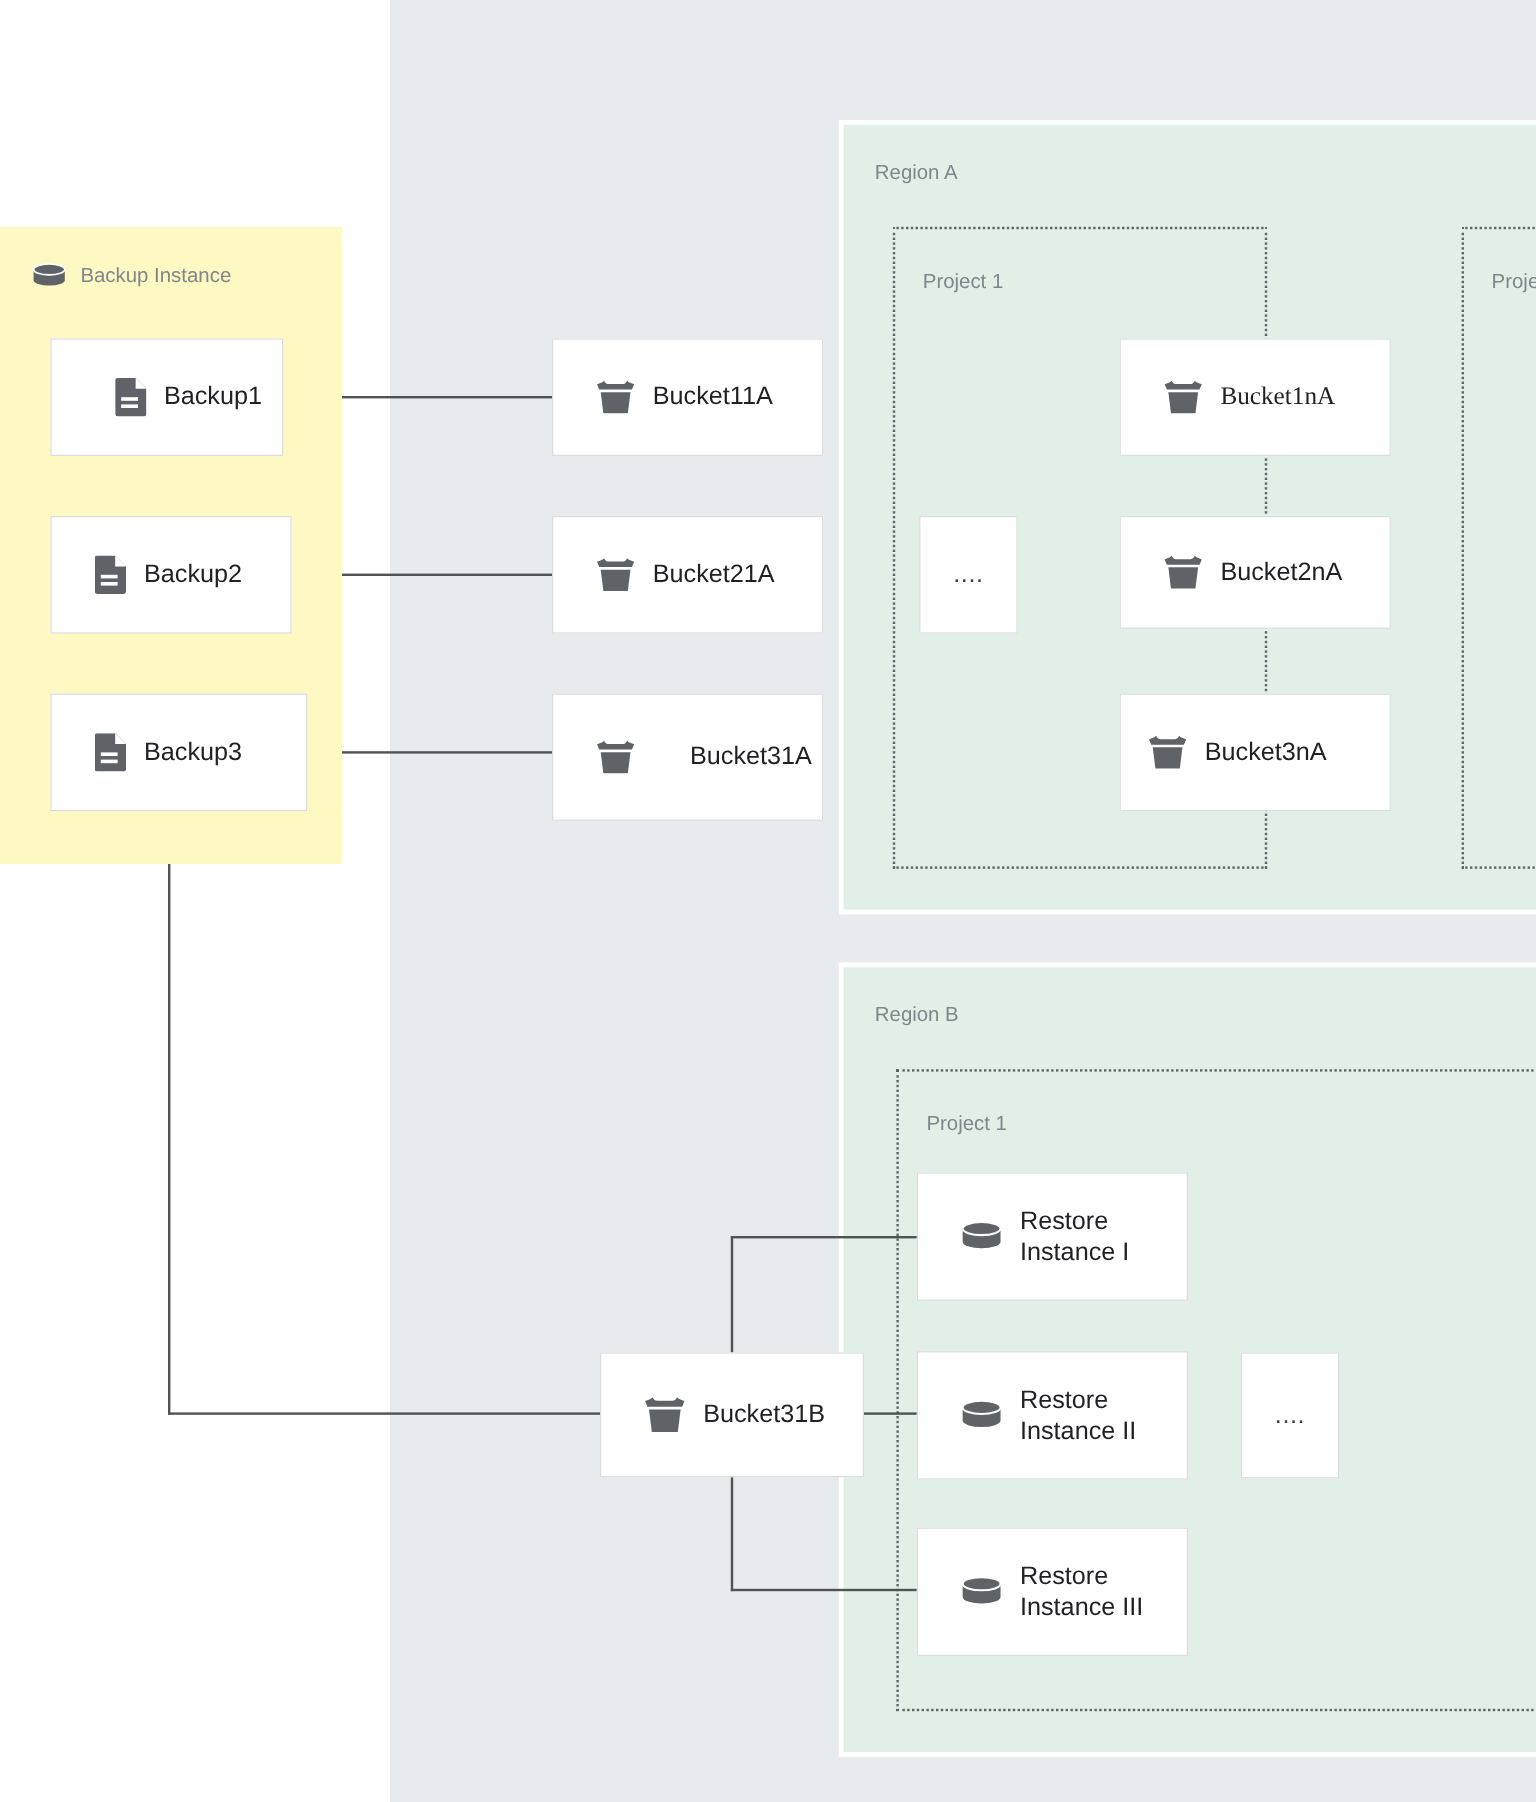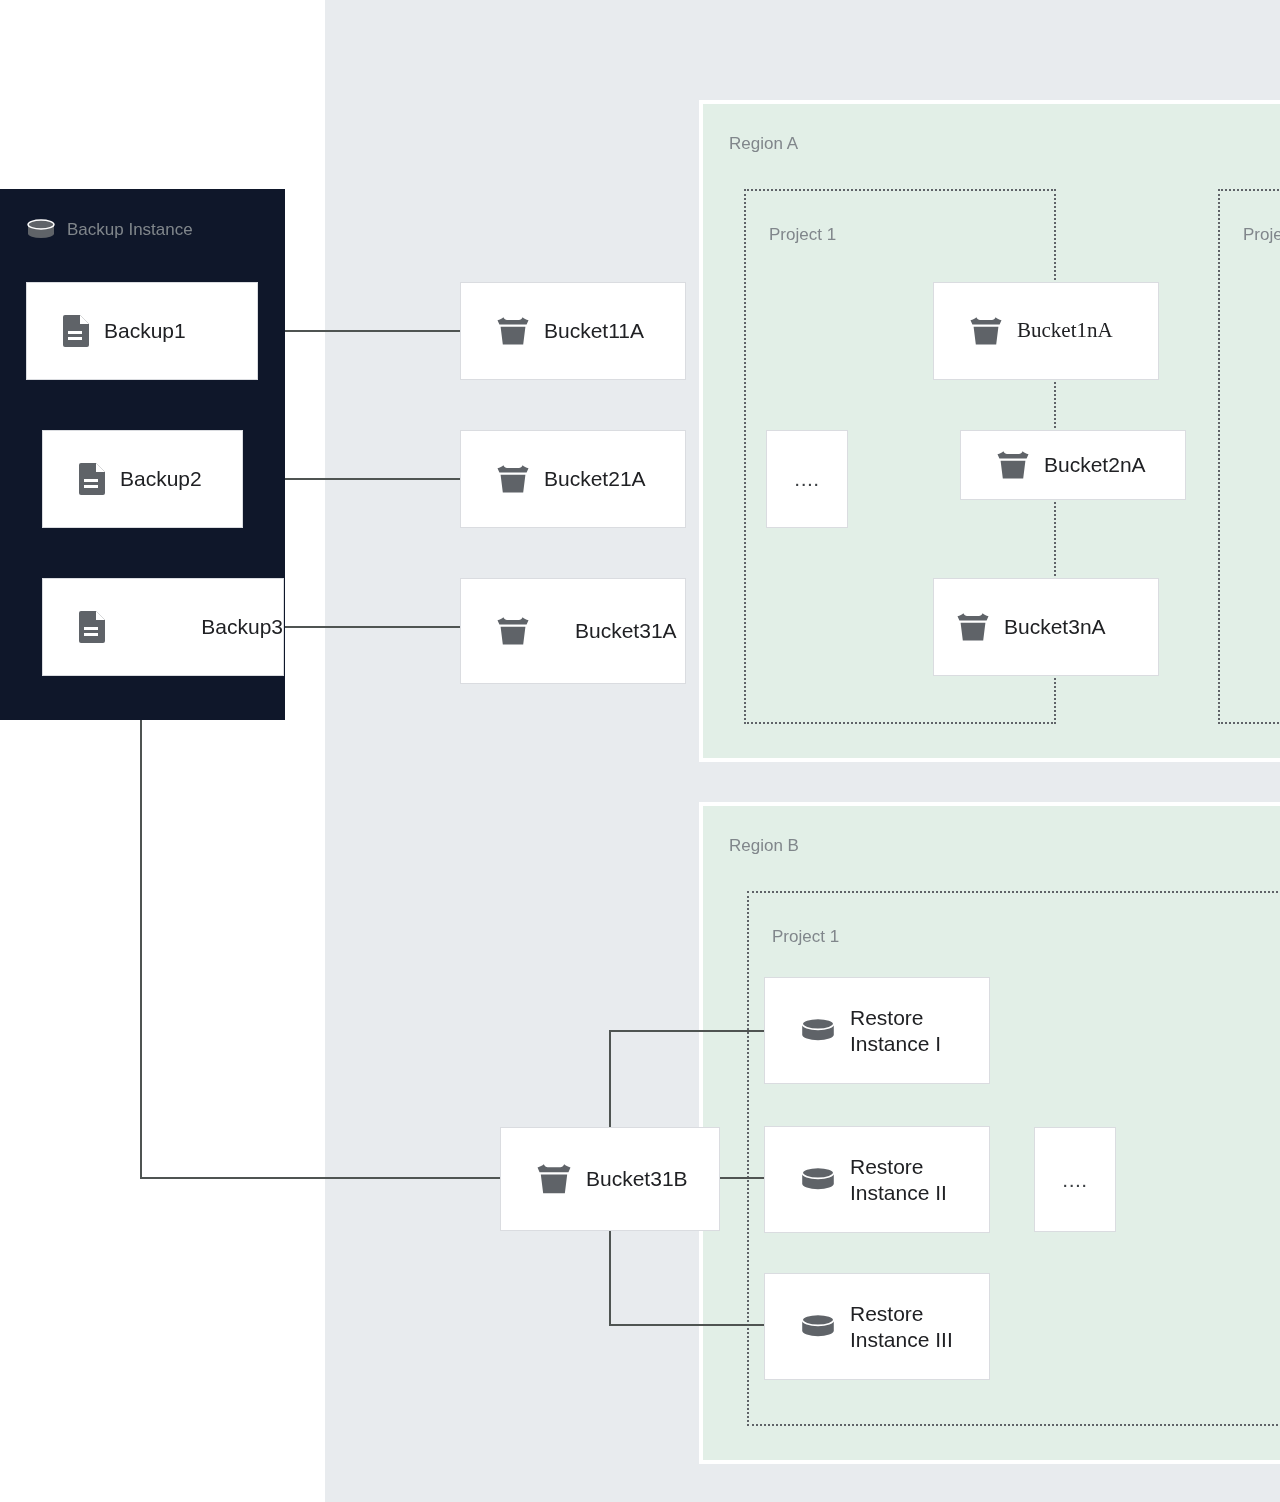--- a/index.html
+++ b/index.html
@@ -77,21 +77,21 @@
     font-size: 17px;
     color: #80868b;
   }
 
   .yellow-panel {
     position: absolute;
     left: 0px;
     top: 189px;
     width: 285px;
     height: 531px;
-    background: #0f172a;
+    background: #fef9c3;
   }
   .bi-header {
     position: absolute;
     left: 27px;
     top: 30px;
     display: flex;
     align-items: center;
     gap: 12px;
   }
   .bi-header-label {
@@ -182,21 +182,21 @@
       <span>
         <svg class="icon" width="28" height="22" viewBox="0 0 28 22">
           <ellipse cx="14" cy="5.5" rx="13" ry="4.5" fill="#5f6368"></ellipse>
           <path d="M1 5.5 v9 a13 4.5 0 0 0 26 0 v-9 z" fill="#5f6368"></path>
           <ellipse cx="14" cy="5.5" rx="13" ry="4.5" fill="none" stroke="#ffffff" stroke-width="1.4"></ellipse>
         </svg>
       </span>
       <span class="bi-header-label">Backup Instance</span>
     </div>
 
-    <div class="node icon-left" style="left:26px; top:93px; width:232px; height:98px;">
+    <div class="node icon-left" style="left:42px; top:93px; width:194px; height:98px;justify-content:center;">
       <span>
         <svg class="icon" width="26" height="32" viewBox="0 0 26 32">
           <path d="M2 0 h15 l9 9 v21 a2 2 0 0 1-2 2 H2 a2 2 0 0 1-2-2 V2 a2 2 0 0 1 2-2 z" fill="#5f6368"></path>
           <path d="M17 0 l9 9 h-9 z" fill="#ffffff"></path>
           <rect x="5" y="16" width="14" height="3" fill="#ffffff"></rect>
           <rect x="5" y="22" width="14" height="3" fill="#ffffff"></rect>
         </svg>
       </span>
       <span class="label">Backup1</span>
     </div>
@@ -206,21 +206,21 @@
         <svg class="icon" width="26" height="32" viewBox="0 0 26 32">
           <path d="M2 0 h15 l9 9 v21 a2 2 0 0 1-2 2 H2 a2 2 0 0 1-2-2 V2 a2 2 0 0 1 2-2 z" fill="#5f6368"></path>
           <path d="M17 0 l9 9 h-9 z" fill="#ffffff"></path>
           <rect x="5" y="16" width="14" height="3" fill="#ffffff"></rect>
           <rect x="5" y="22" width="14" height="3" fill="#ffffff"></rect>
         </svg>
       </span>
       <span class="label">Backup2</span>
     </div>
 
-    <div class="node icon-left" style="left:42px; top:389px; width:242px; height:98px;justify-content:space-between;">
+    <div class="node icon-left" style="left:42px; top:389px; width:214px; height:98px;">
       <span>
         <svg class="icon" width="26" height="32" viewBox="0 0 26 32">
           <path d="M2 0 h15 l9 9 v21 a2 2 0 0 1-2 2 H2 a2 2 0 0 1-2-2 V2 a2 2 0 0 1 2-2 z" fill="#5f6368"></path>
           <path d="M17 0 l9 9 h-9 z" fill="#ffffff"></path>
           <rect x="5" y="16" width="14" height="3" fill="#ffffff"></rect>
           <rect x="5" y="22" width="14" height="3" fill="#ffffff"></rect>
         </svg>
       </span>
       <span class="label">Backup3</span>
     </div>
@@ -263,21 +263,21 @@
   <div class="node icon-left" style="left:933px; top:282px; width:226px; height:98px;font-family:Liberation Serif, serif;">
     <span>
       <svg class="icon" width="32" height="30" viewBox="0 0 32 30">
         <path d="M0.5 4.2 C3 3.4 5 2.6 6.4 1.2 C7.2 3 8.6 4 10 4 h12 c1.4 0 2.8-1 3.6-2.8 C27 2.6 29 3.4 31.5 4.2 L29.6 8.6 H2.4 z" fill="#5f6368"></path>
         <path d="M3.6 10.8 h24.8 l-2.2 17.6 H5.8 z" fill="#5f6368"></path>
       </svg>
     </span>
     <span class="label">Bucket1nA</span>
   </div>
 
-  <div class="node icon-left" style="left:933px; top:430px; width:226px; height:70px;margin-left:27px;">
+  <div class="node icon-left" style="left:933px; top:430px; width:226px; height:94px;">
     <span>
       <svg class="icon" width="32" height="30" viewBox="0 0 32 30">
         <path d="M0.5 4.2 C3 3.4 5 2.6 6.4 1.2 C7.2 3 8.6 4 10 4 h12 c1.4 0 2.8-1 3.6-2.8 C27 2.6 29 3.4 31.5 4.2 L29.6 8.6 H2.4 z" fill="#5f6368"></path>
         <path d="M3.6 10.8 h24.8 l-2.2 17.6 H5.8 z" fill="#5f6368"></path>
       </svg>
     </span>
     <span class="label">Bucket2nA</span>
   </div>
 
   <div class="node icon-left" style="left:933px; top:578px; width:226px; height:98px;padding-left:23px;">

